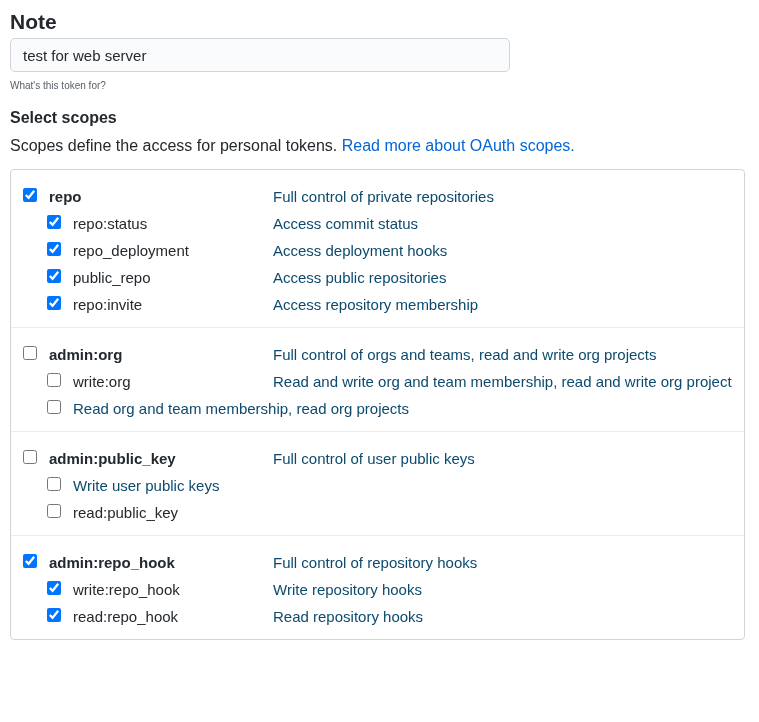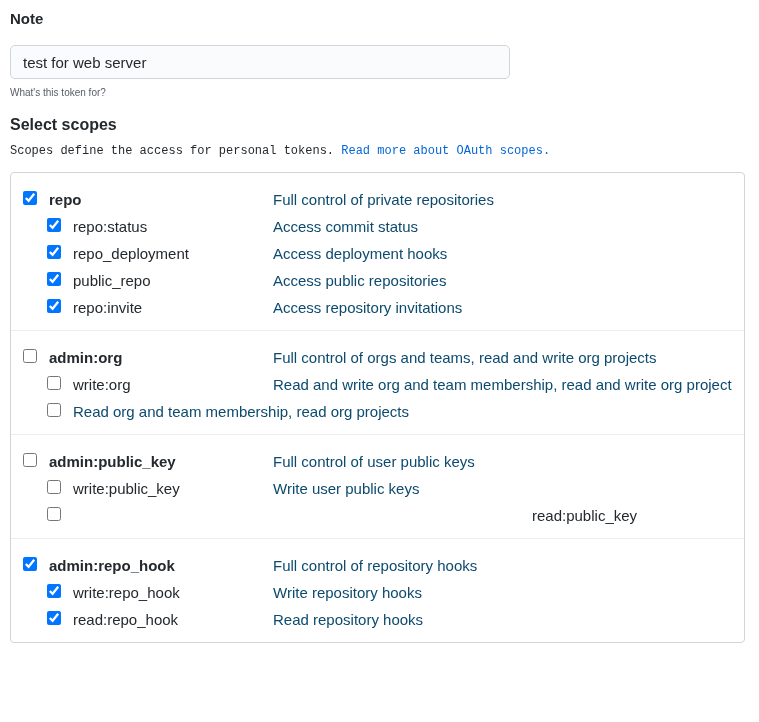--- a/index.html
+++ b/index.html
@@ -7,22 +7,22 @@
       margin: 0;
       padding: 10px;
       font-family: -apple-system, BlinkMacSystemFont, "Segoe UI", Helvetica, Arial, sans-serif;
       font-size: 14px;
       color: #24292e;
       background: #fff;
       width: 759px;
     }
     .note-label {
       font-weight: 600;
-      font-size: 15px;
-      margin-bottom: 18px;
+      font-size: 21px;
+      margin-bottom: 4px;
     }
     .note-input {
       width: 500px;
       height: 34px;
       padding: 6px 12px;
       font-size: 15px;
       background-color: #fafbfc;
       border: 1px solid #d1d5da;
       border-radius: 5px;
       color: #24292e;
@@ -35,24 +35,23 @@
       font-size: 10px;
       color: #586069;
     }
     .scopes-heading {
       font-weight: 600;
       font-size: 16px;
       margin-top: 18px;
       margin-bottom: 10px;
     }
     .scopes-desc {
-      font-size: 12px;
+      font-size: 16px;
       color: #24292e;
       margin-bottom: 14px;
-      font-family: Liberation Mono, monospace;
     }
     .scopes-link {
       color: #0366d6;
       text-decoration: none;
     }
     .scopes-table {
       border: 1px solid #d1d5da;
       border-radius: 4px;
       overflow: hidden;
       width: 735px;
@@ -61,21 +60,20 @@
       border-top: 1px solid #eaecef;
       padding: 12px 12px 10px 12px;
     }
     .scope-group:first-child {
       border-top: none;
     }
     .scope-row {
       display: flex;
       align-items: flex-start;
       padding: 4px 0;
-      justify-content: space-between;
     }
     .scope-row.sub {
       padding-left: 24px;
     }
     .scope-cb-cell {
       width: 26px;
       flex-shrink: 0;
       padding-top: 2px;
     }
     .scope-name-cell {
@@ -141,21 +139,21 @@
       <div class="scope-desc-cell">Access deployment hooks</div>
     </div>
     <div class="scope-row sub">
       <div class="scope-cb-cell"><input type="checkbox" checked="" style=""></div>
       <div class="scope-name-cell"><span class="scope-name">public_repo</span></div>
       <div class="scope-desc-cell">Access public repositories</div>
     </div>
     <div class="scope-row sub">
       <div class="scope-cb-cell"><input type="checkbox" checked="" style=""></div>
       <div class="scope-name-cell"><span class="scope-name">repo:invite</span></div>
-      <div class="scope-desc-cell">Access repository invitations</div>
+      <div class="scope-desc-cell">Access repository membership</div>
     </div>
   </div>
 
   <div class="scope-group">
     <div class="scope-row">
       <div class="scope-cb-cell"><input type="checkbox" style=""></div>
       <div class="scope-name-cell"><span class="scope-name top">admin:org</span></div>
       <div class="scope-desc-cell">Full control of orgs and teams, read and write org projects</div>
     </div>
     <div class="scope-row sub">
@@ -170,21 +168,20 @@
   </div>
 
   <div class="scope-group">
     <div class="scope-row">
       <div class="scope-cb-cell"><input type="checkbox" style=""></div>
       <div class="scope-name-cell"><span class="scope-name top">admin:public_key</span></div>
       <div class="scope-desc-cell">Full control of user public keys</div>
     </div>
     <div class="scope-row sub">
       <div class="scope-cb-cell"><input type="checkbox" style=""></div>
-      <div class="scope-name-cell"><span class="scope-name">write:public_key</span></div>
       <div class="scope-desc-cell">Write user public keys</div>
     </div>
     <div class="scope-row sub">
       <div class="scope-cb-cell"><input type="checkbox" style=""></div>
       <div class="scope-name-cell"><span class="scope-name">read:public_key</span></div>
     </div>
   </div>
 
   <div class="scope-group">
     <div class="scope-row">

